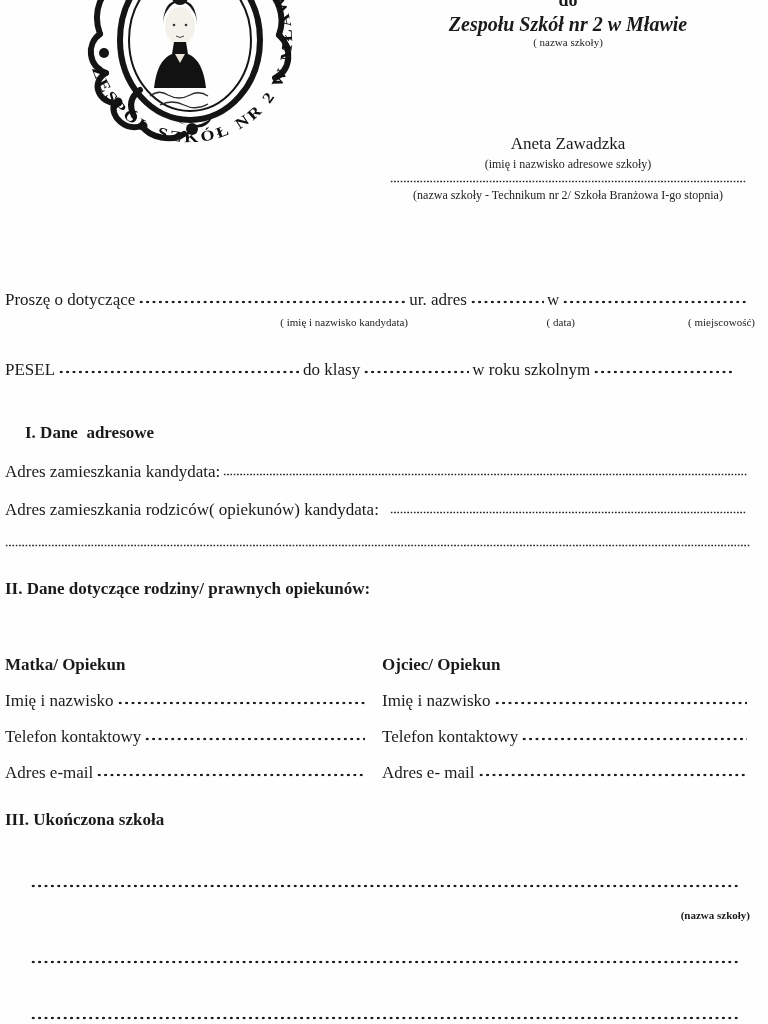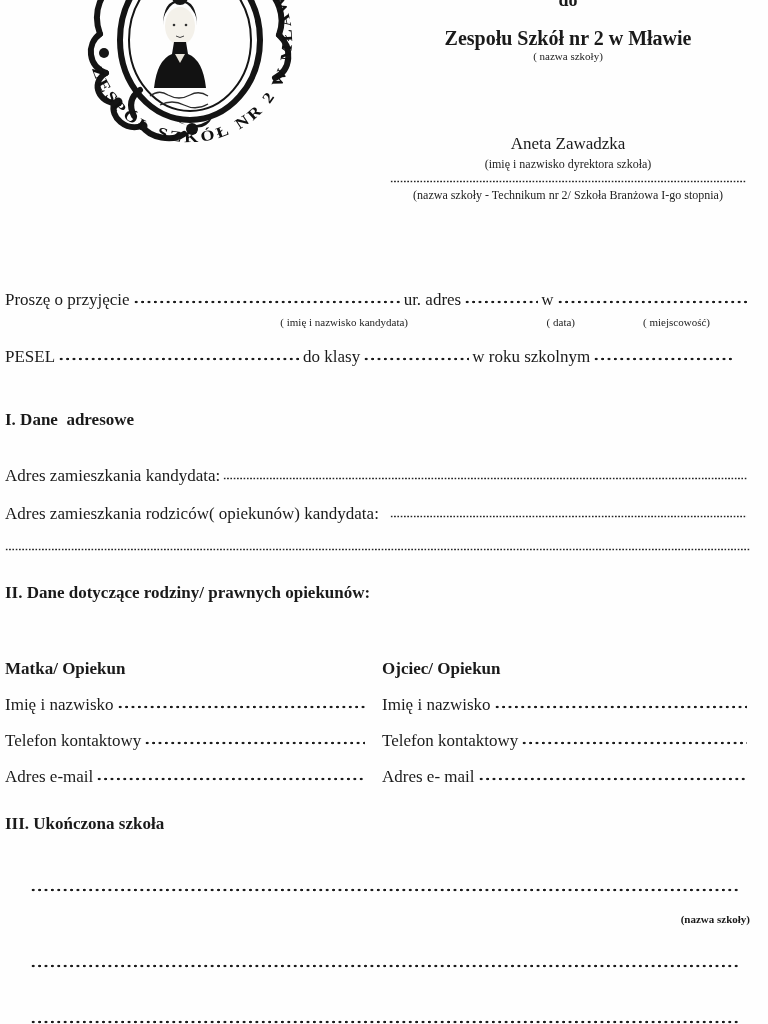--- a/index.html
+++ b/index.html
@@ -7,21 +7,21 @@
     position:relative; width:768px; height:1024px; margin:0 auto;
     background:#fefefe; overflow:hidden; color:#1a1a1a;
     font-family:"Liberation Serif","DejaVu Serif",serif;
   }
   .ws-pre { white-space:pre-wrap; }
 
   
   .logo { position:absolute; left:80px; top:-60px; width:225px; height:225px; }
   .head-right { position:absolute; left:388px; top:-9px; width:360px; text-align:center; }
   .do-word { font-weight:bold; font-size:18px; line-height:18px; }
-  .school-name { font-weight:bold; font-size:20px; line-height:24px; margin-top:17px; }
+  .school-name { font-weight:bold; font-size:20px; line-height:24px; margin-top:3px;font-style:italic; }
   .cap { font-size:11px; line-height:13px; color:#222; }
   .cap12 { font-size:12px; line-height:14px; color:#222; }
 
   .director { position:absolute; left:388px; top:134px; width:360px; text-align:center; }
   .director-name { font-weight:normal; font-size:17px; line-height:20px; }
   .director .cap12 { margin-top:3px; }
   .dir-dotline { height:7px; margin:8px 2px 0 2px; }
   .director .school-type { margin-top:4px; }
 
   
@@ -42,27 +42,27 @@
 
   
   .form { position:absolute; left:5px; top:290px; width:745px; }
   .line { display:flex; align-items:baseline; font-size:17px; line-height:20px; }
   .line .dots, .line .dots-fine { margin:0 3px; }
 
   .main-line-wrap { position:relative; height:46px; }
   .sub { position:absolute; top:26px; text-align:right; font-size:11px; line-height:13px; color:#222; }
   .sub-candidate { left:118px; width:285px; }
   .sub-date { left:460px; width:110px; }
-  .sub-place { left:575px; width:130px; }
-
-  .pesel-line { margin-top:11px; padding-right:12px;justify-content:flex-end; }
+  .sub-place { left:620px; width:130px; }
+
+  .pesel-line { margin-top:24px; padding-right:12px;justify-content:flex-end; }
 
   .sec-title { font-weight:bold; font-size:17px; line-height:20px; }
-  .sec1-title { margin-top:43px; }
-  .addr1 { margin-top:36px; }
+  .sec1-title { margin-top:43px;margin-left:20px; }
+  .addr1 { margin-top:19px; }
   .addr2 { margin-top:18px;gap:8px; }
   .full-dotline { height:7px; margin-top:22px; }
   .sec2-title { margin-top:30px; }
 
   .cols { display:flex; margin-top:24px; }
   .col-left { width:377px; padding-right:14px; box-sizing:border-box; }
   .col-right { flex:1; }
   .col-head { font-weight:bold; font-size:17px; line-height:20px;margin-top:32px; }
   .frow { margin-top:16px;font-family:Liberation Serif, serif; }
 
@@ -126,30 +126,30 @@
   </svg>
 
   <div class="head-right">
     <div class="do-word">do</div>
     <div class="school-name">Zespołu Szkół nr 2 w Mławie</div>
     <div class="cap">( nazwa szkoły)</div>
   </div>
 
   <div class="director">
     <div class="director-name">Aneta Zawadzka</div>
-    <div class="cap12">(imię i nazwisko dyrektora szkoła)</div>
+    <div class="cap12">(imię i nazwisko adresowe szkoły)</div>
     <div class="dots-fine dir-dotline" style="display:block;"></div>
     <div class="cap12 school-type">(nazwa szkoły - Technikum nr 2/ Szkoła Branżowa I-go stopnia)</div>
   </div>
 
   <div class="form">
 
     <div class="main-line-wrap">
       <div class="line">
-        <span>Proszę o przyjęcie</span>
+        <span>Proszę o dotyczące</span>
         <span class="dots" style="width:268px"></span>
         <span>ur. adres</span>
         <span class="dots" style="width:74px"></span>
         <span>w</span>
         <span class="dots grow"></span>
       </div>
       <span class="sub sub-candidate">( imię i nazwisko kandydata)</span>
       <span class="sub sub-date">( data)</span>
       <span class="sub sub-place">( miejscowość)</span>
     </div>

